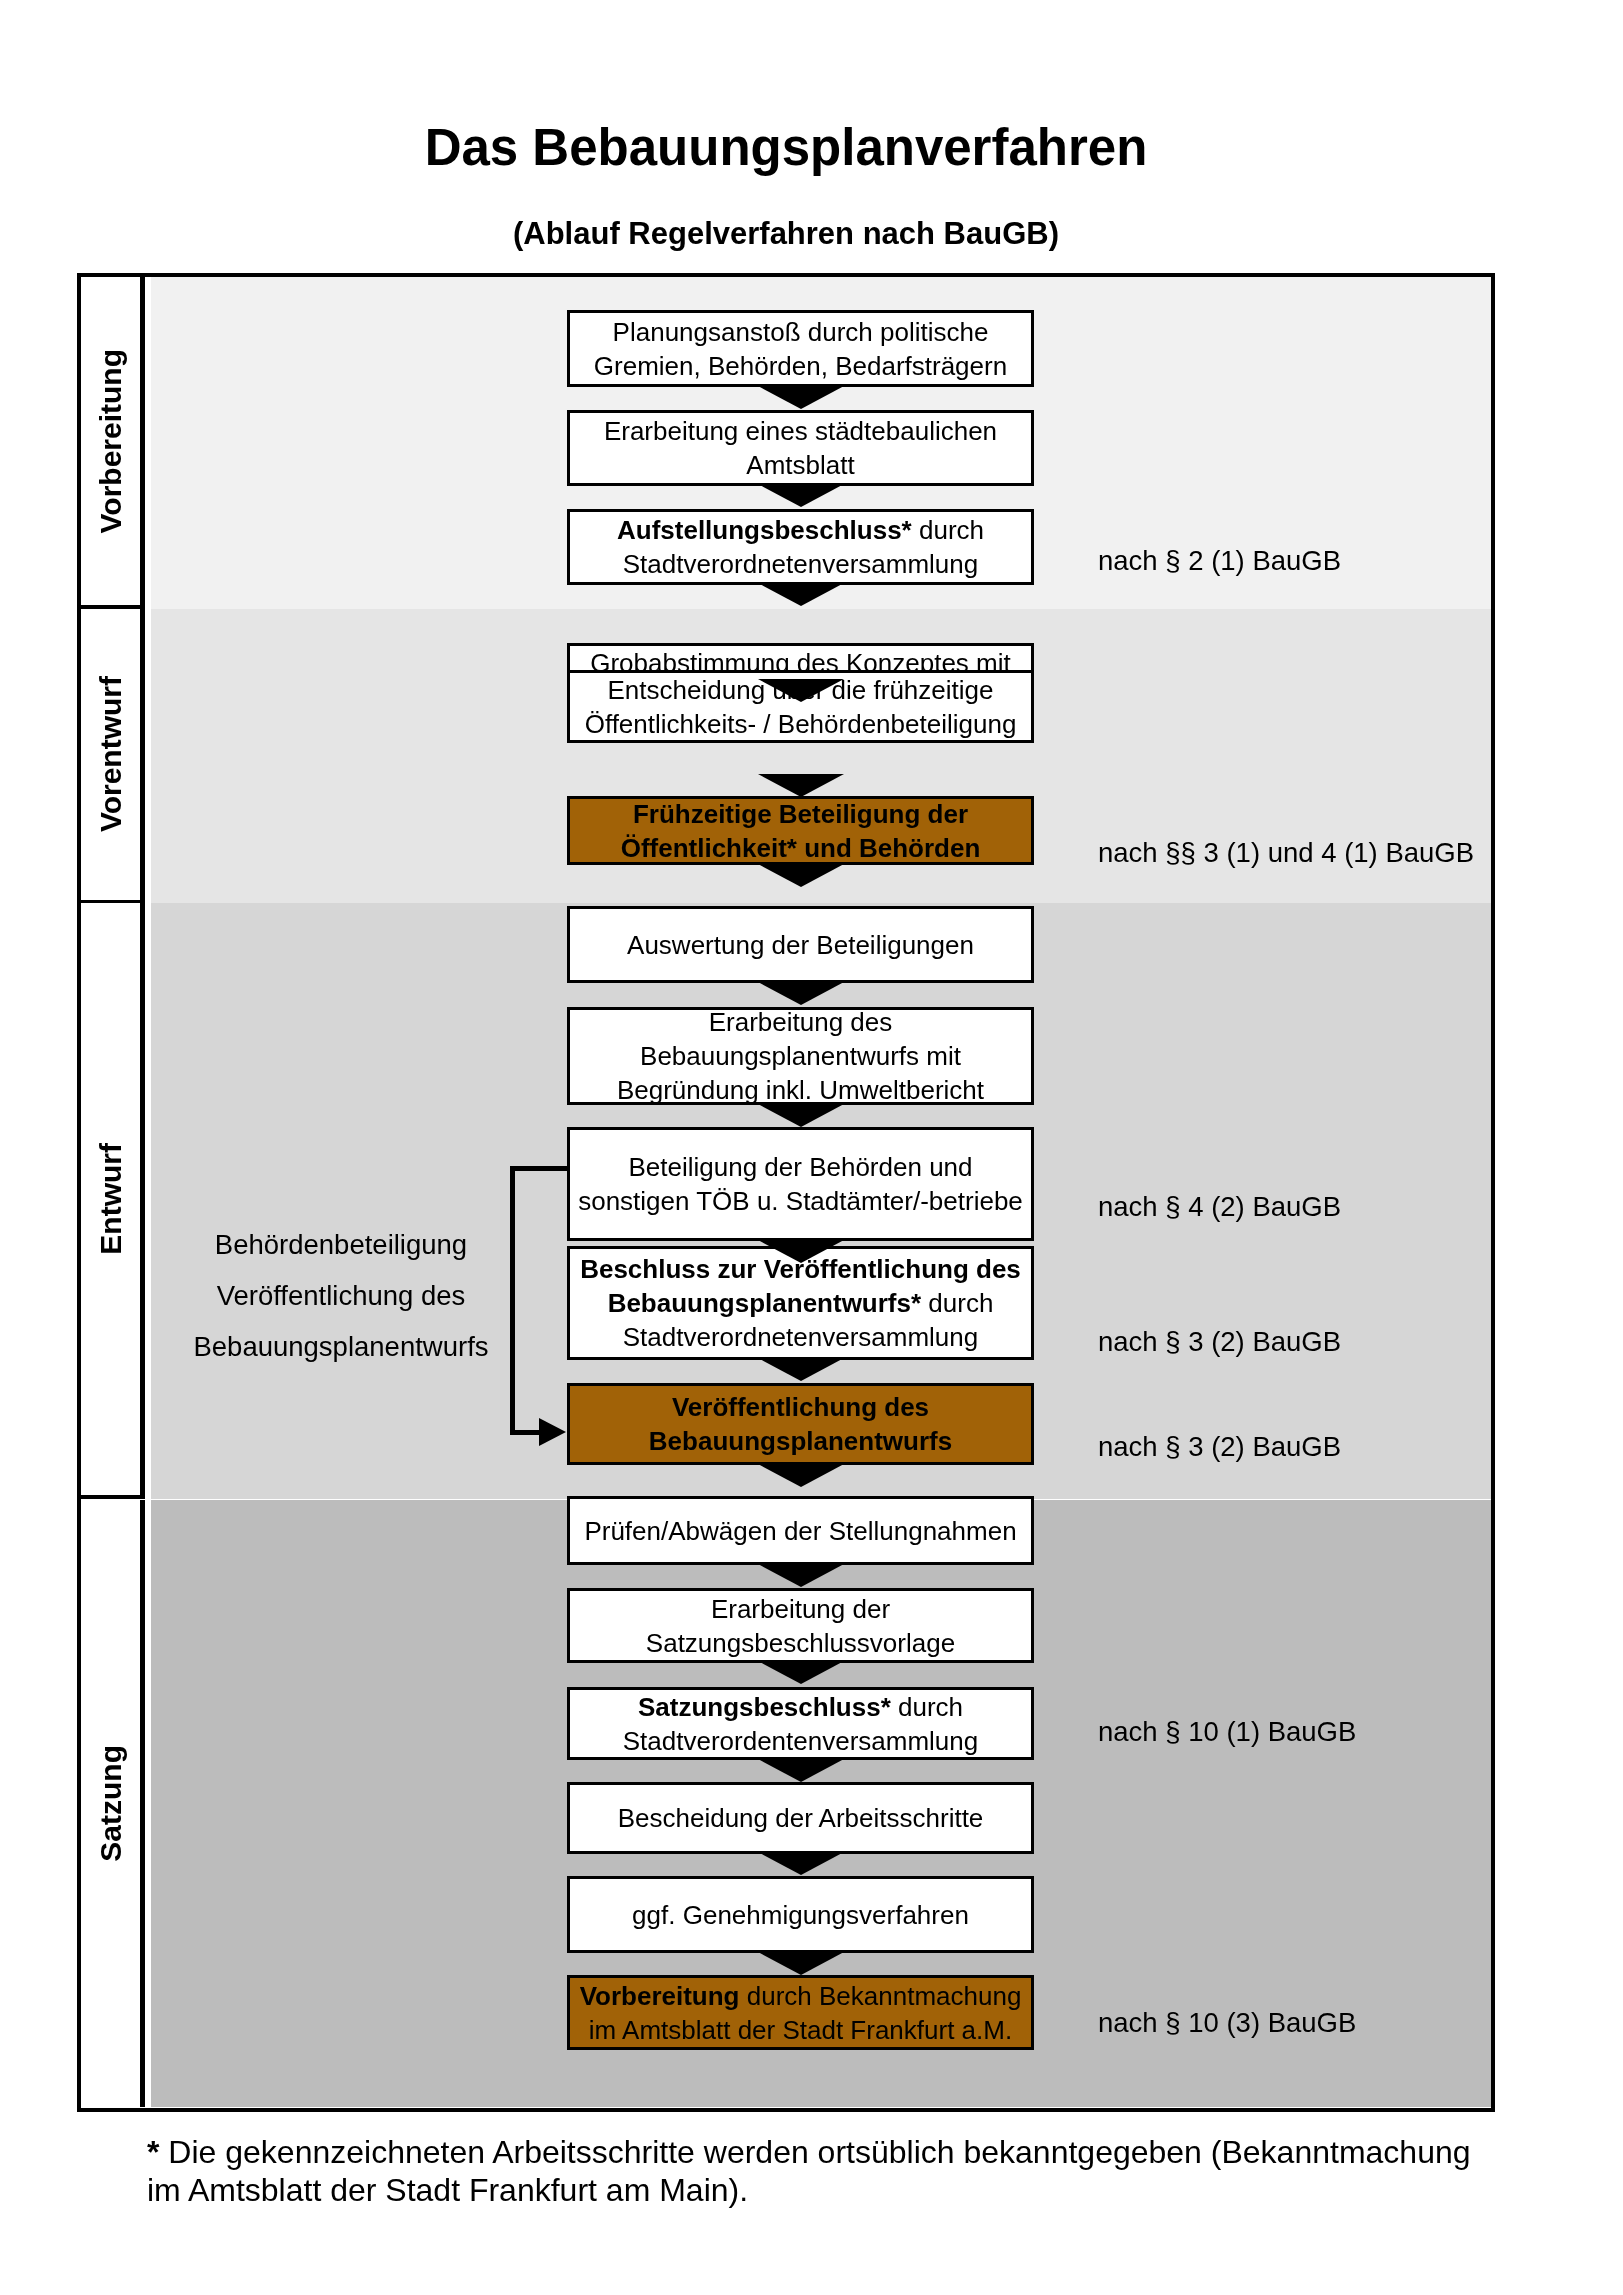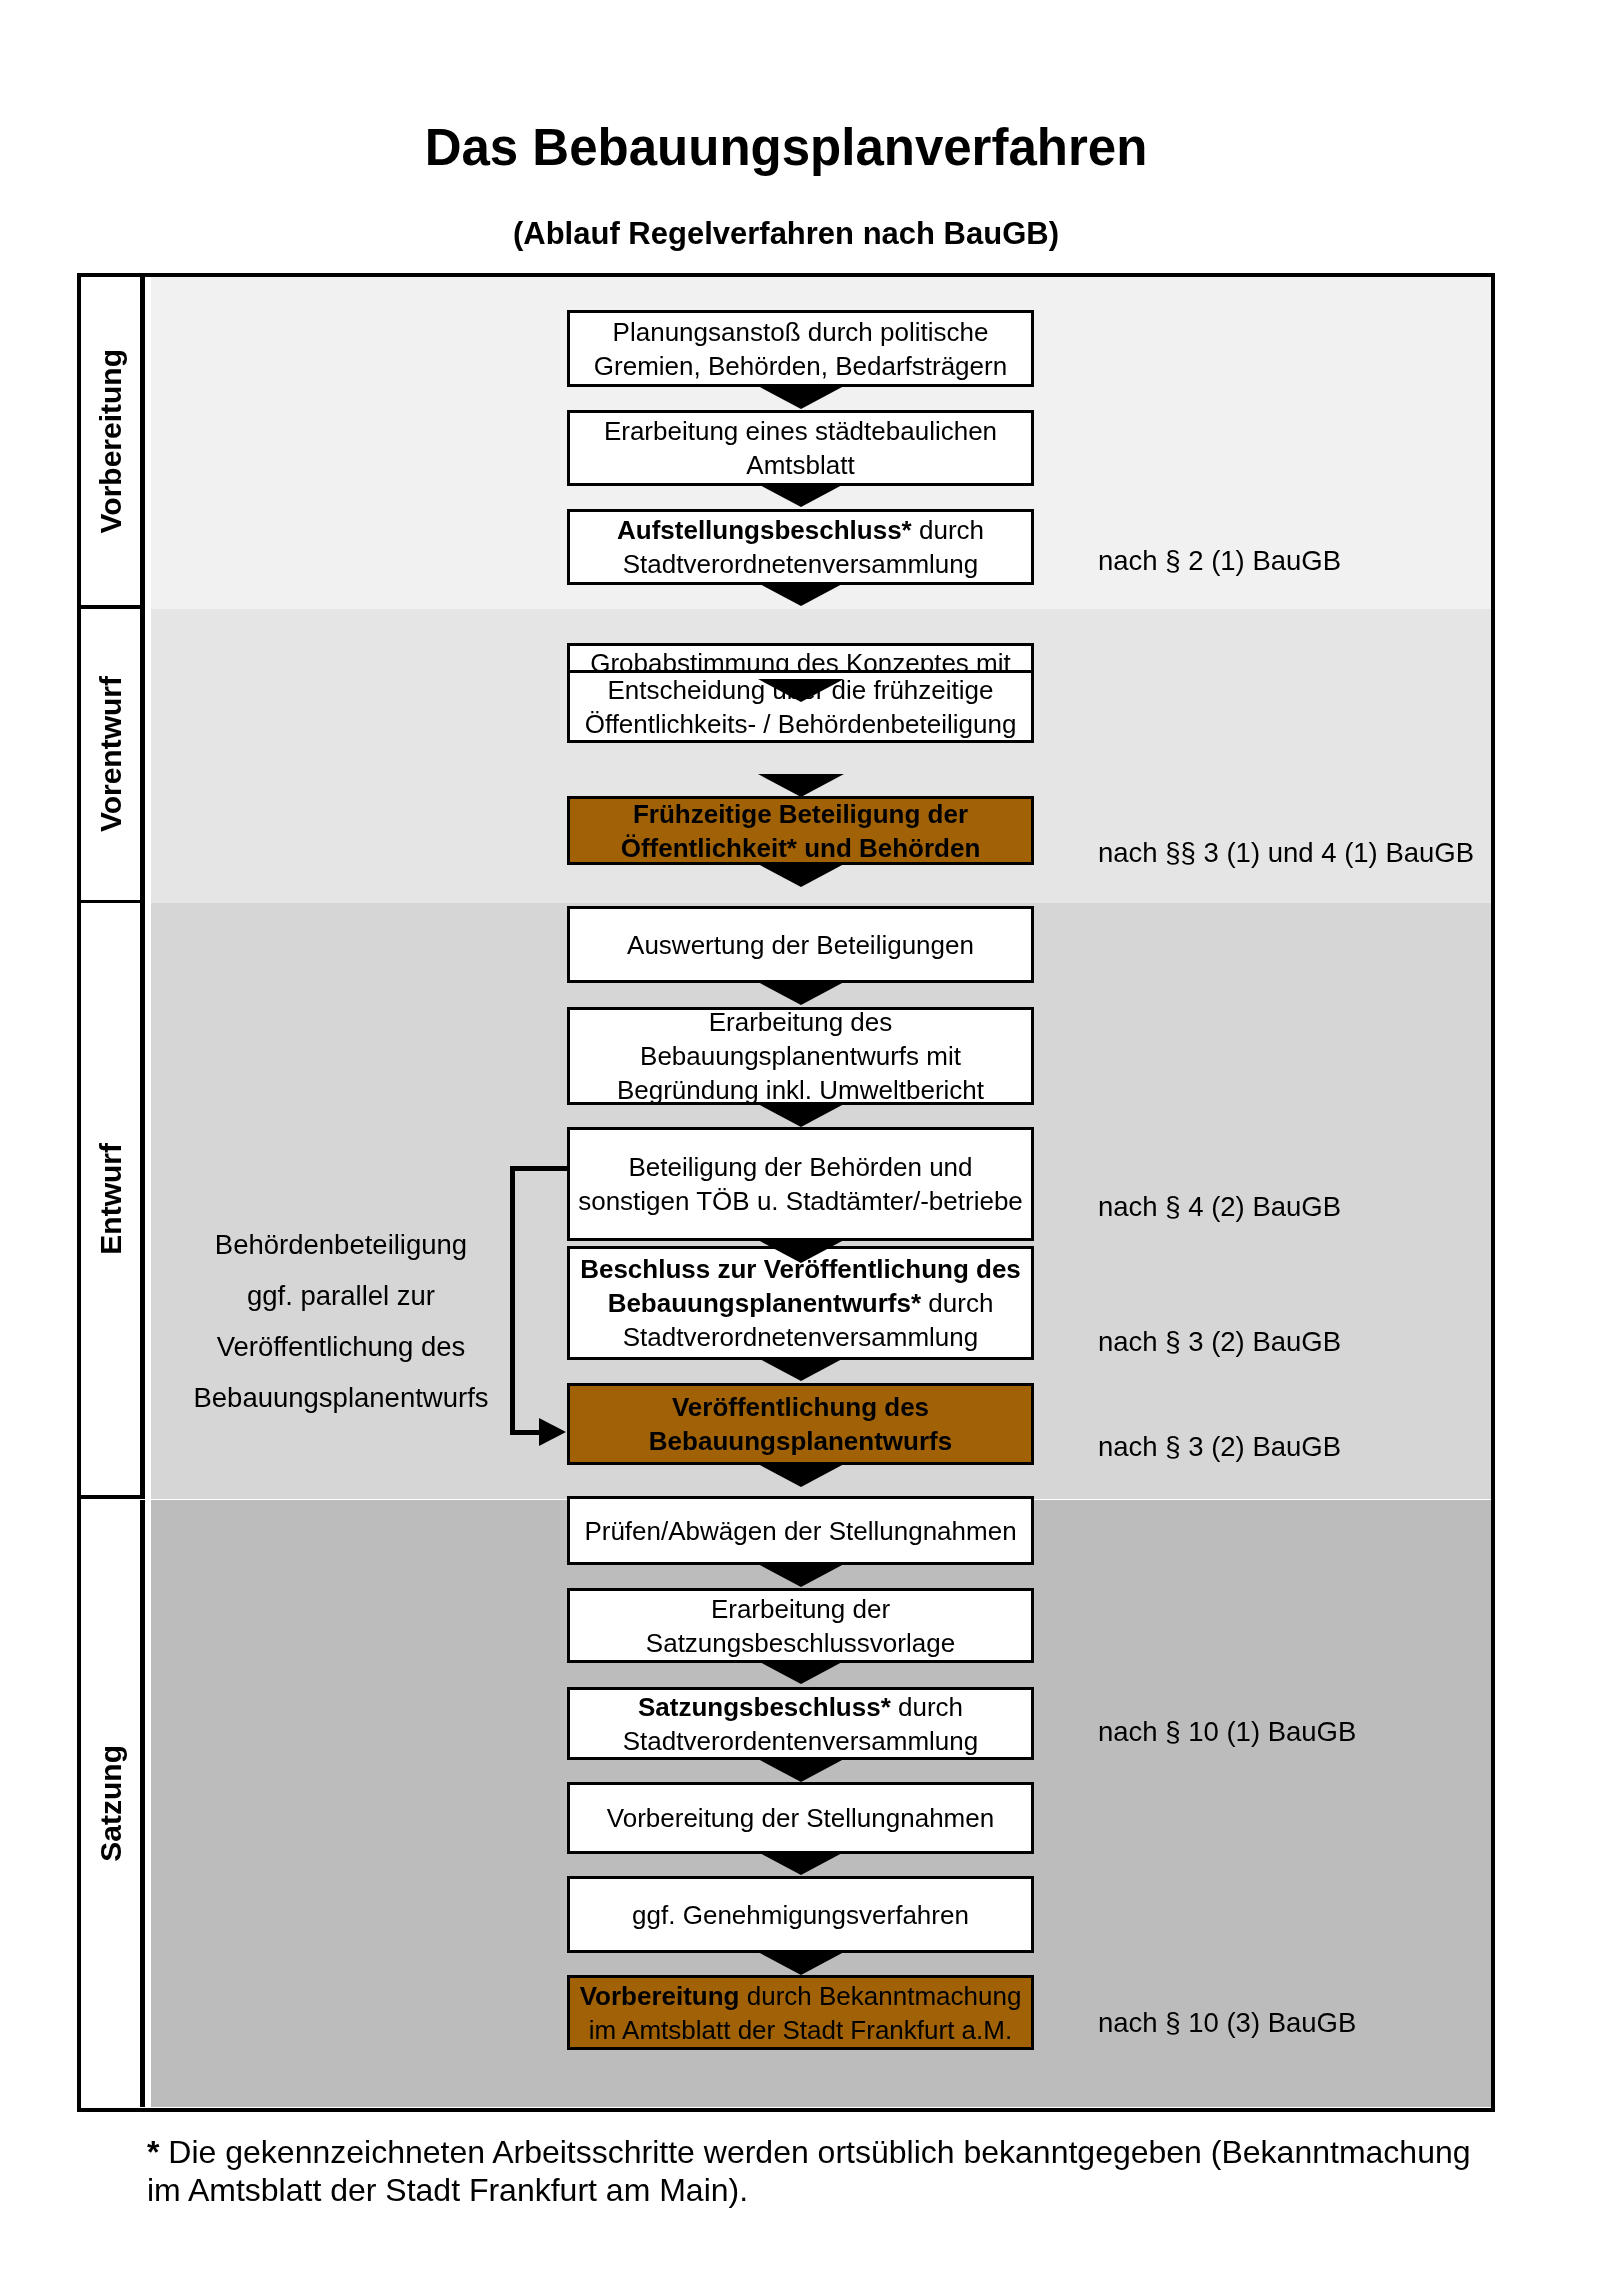--- a/index.html
+++ b/index.html
@@ -120,21 +120,21 @@
   </div>
 <div class="abs fbox" style="top:1588px;height:75px;">
     <div class="tline">Erarbeitung der</div>
     <div class="tline">Satzungsbeschlussvorlage</div>
   </div>
 <div class="abs fbox" style="top:1687px;height:73px;">
     <div class="tline"><b>Satzungsbeschluss*</b> durch</div>
     <div class="tline">Stadtverordentenversammlung</div>
   </div>
 <div class="abs fbox" style="top:1782px;height:72px;">
-    <div class="tline">Vorbereitung der Stellungnahmen</div>
+    <div class="tline">Bescheidung der Arbeitsschritte</div>
   </div>
 <div class="abs fbox" style="top:1876px;height:77px;">
     <div class="tline">ggf. Genehmigungsverfahren</div>
   </div>
 <div class="abs fbox blue" style="top:1975px;height:75px;">
     <div class="tline"><b>Vorbereitung</b> durch Bekanntmachung</div>
     <div class="tline">im Amtsblatt der Stadt Frankfurt a.M.</div>
   </div>
 
 <div class="abs arrow" style="top:386px;"></div>
@@ -154,21 +154,20 @@
 <div class="abs arrow" style="top:1852px;"></div>
 <div class="abs arrow" style="top:1952px;"></div>
 
 <div class="abs conn-h-top"></div>
 <div class="abs conn-v"></div>
 <div class="abs conn-h-bot"></div>
 <div class="abs conn-head"></div>
 
 <div class="abs annotation">
   <div>Behördenbeteiligung</div>
-  <div>ggf. parallel zur</div>
   <div>Veröffentlichung des</div>
   <div>Bebauungsplanentwurfs</div>
 </div>
 
 <div class="abs ref" style="top:545px;">nach § 2 (1) BauGB</div>
 <div class="abs ref" style="top:837px;">nach §§ 3 (1) und 4 (1) BauGB</div>
 <div class="abs ref" style="top:1191px;">nach § 4 (2) BauGB</div>
 <div class="abs ref" style="top:1326px;">nach § 3 (2) BauGB</div>
 <div class="abs ref" style="top:1431px;">nach § 3 (2) BauGB</div>
 <div class="abs ref" style="top:1716px;">nach § 10 (1) BauGB</div>

